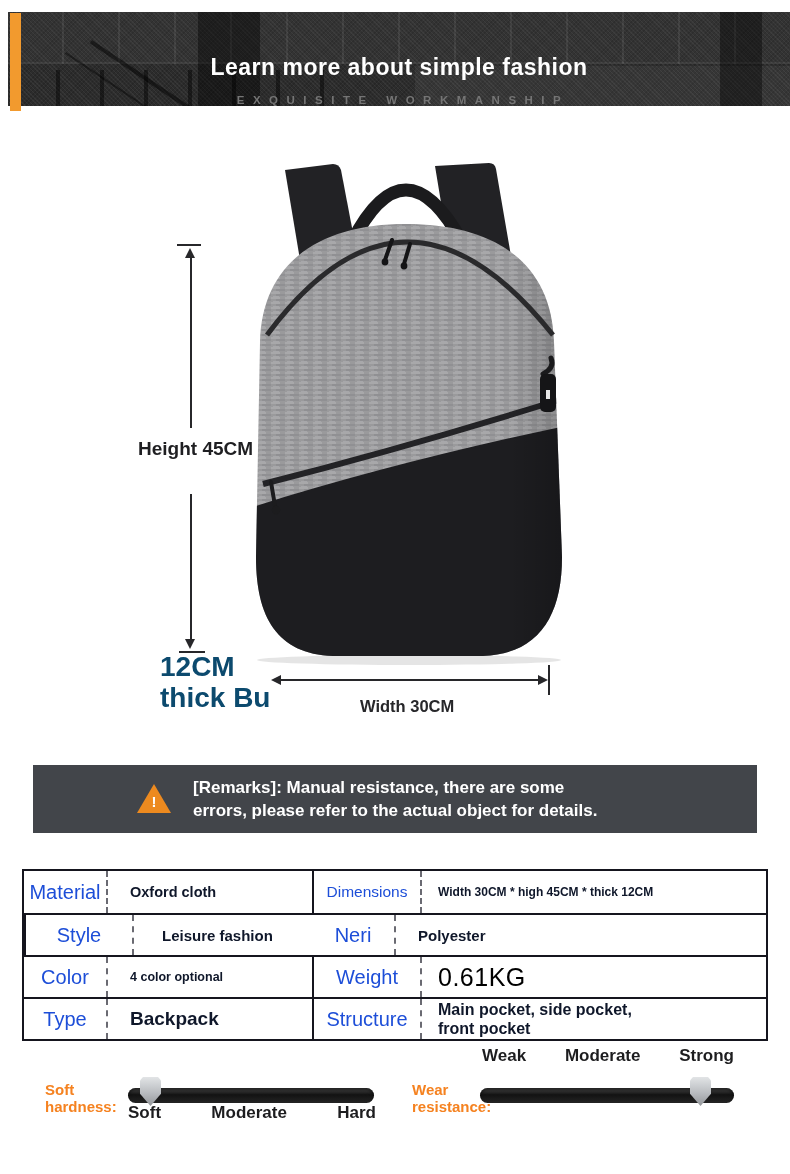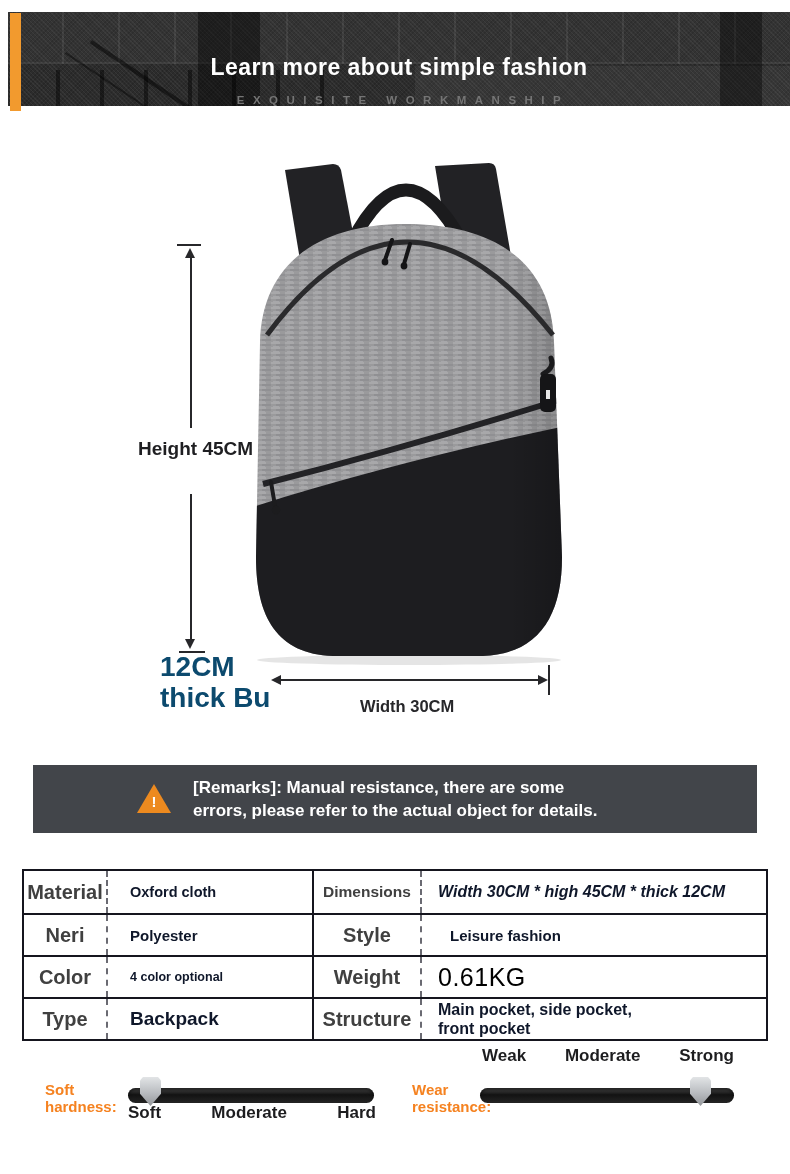--- a/index.html
+++ b/index.html
@@ -73,30 +73,30 @@
   .spec-table {
     position:absolute; left:22px; top:869px; width:746px; height:172px;
     display:grid; grid-template-columns:288px 1fr; grid-template-rows:repeat(4,1fr);
     border:2px solid #15151E; background:#fff;
   }
   .cell { display:flex; align-items:stretch; border-top:2px solid #15151E; min-width:0; }
   .cell.r1 { border-top:none; }
   .cell.rightcol { border-left:2px solid #15151E; }
   .label-box {
     flex:none; display:flex; align-items:center; justify-content:center;
-    border-right:2px dashed #6a6a72; color:#404040; font-weight:bold; font-size:20px;
+    border-right:2px dashed #6a6a72; color:#1d4ed8; font-weight:normal; font-size:20px;
   }
   .cell.leftcol  .label-box { width:84px; }
   .cell.rightcol .label-box { width:108px; }
   .label-box.small { font-size:15.5px; }
   .value-box { flex:1; display:flex; align-items:center; padding-left:22px; color:#0f172a; font-weight:bold; font-size:15px; min-width:0; }
   .cell.rightcol .value-box { padding-left:16px; }
   .value-box.v-small { font-size:12.5px; }
   .value-box.v-large { font-size:19px; }
-  .value-box.v-dim   { font-size:16px;font-style:italic; }
+  .value-box.v-dim   { font-size:12px; }
   .value-box.v-thin  { font-size:25px; font-weight:normal; color:#000000; letter-spacing:.5px; }
   .value-box.v-two-line { font-size:16px; line-height:19px; white-space:pre-line; }
 
   
   .slider-name { position:absolute; color:#F58220; font-size:15px; line-height:17px; font-weight:bold; white-space:pre-line; }
   .slider-track {
     position:absolute; height:15px; border-radius:8px;
     background:linear-gradient(180deg,#4b4b4b 0%,#121212 45%,#242424 100%);
     box-shadow:inset 0 2px 3px rgba(0,0,0,.55), 0 1px 0 rgba(255,255,255,.5);
   }
@@ -207,27 +207,27 @@
   <div class="spec-table">
     <div class="cell leftcol r1">
       <div class="label-box">Material</div>
       <div class="value-box v-small" style="font-size:14.5px;">Oxford cloth</div>
     </div>
     <div class="cell rightcol r1">
       <div class="label-box small">Dimensions</div>
       <div class="value-box v-dim">Width 30CM * high 45CM * thick 12CM</div>
     </div>
 
+    <div class="cell rightcol">
+      <div class="label-box">Style</div>
+      <div class="value-box" style="padding-left:28px;">Leisure fashion</div>
+    </div>
     <div class="cell leftcol">
       <div class="label-box">Neri</div>
       <div class="value-box">Polyester</div>
-    </div>
-    <div class="cell rightcol">
-      <div class="label-box">Style</div>
-      <div class="value-box" style="padding-left:28px;">Leisure fashion</div>
     </div>
 
     <div class="cell leftcol">
       <div class="label-box">Color</div>
       <div class="value-box v-small">4 color optional</div>
     </div>
     <div class="cell rightcol">
       <div class="label-box">Weight</div>
       <div class="value-box v-thin">0.61KG</div>
     </div>

